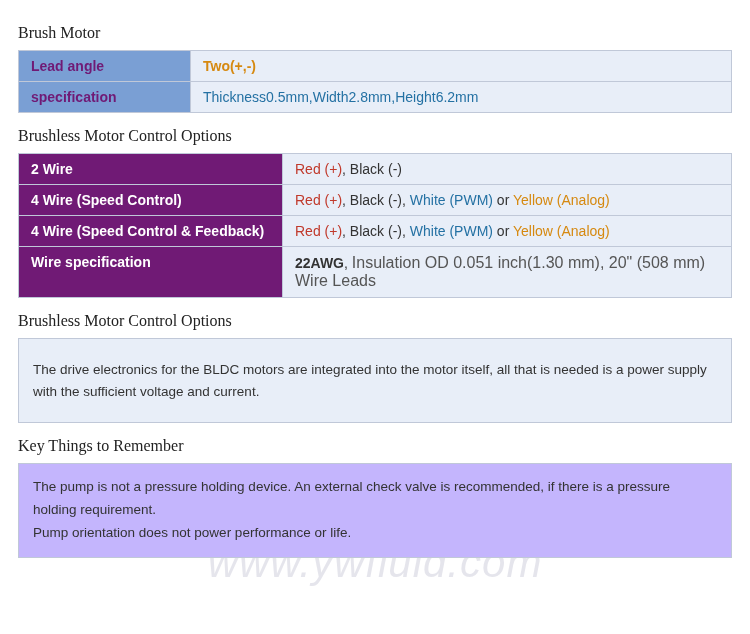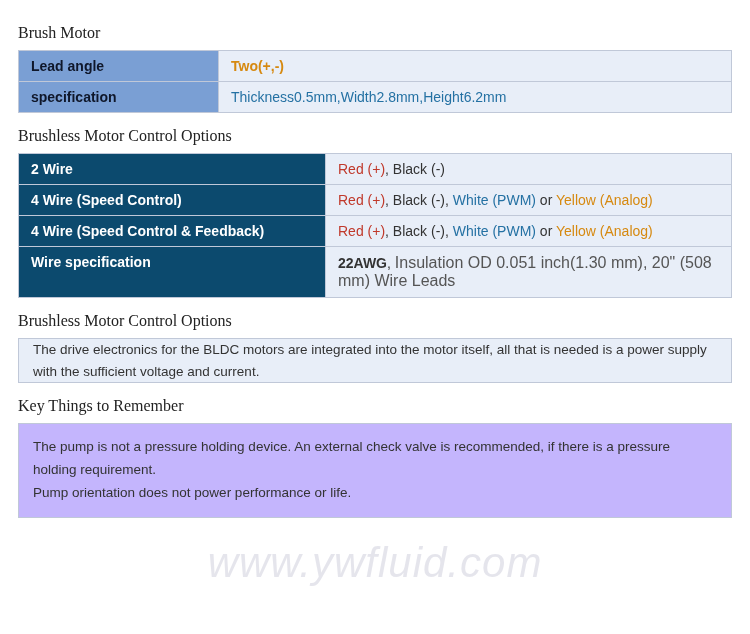--- a/index.html
+++ b/index.html
@@ -52,41 +52,41 @@
 
     .data-table td {
       border: 1px solid #c0c8d8;
       padding: 7px 12px;
       vertical-align: top;
       font-size: 14px;
     }
 
     .data-table td.label-cell {
       background-color: #7a9fd4;
-      color: #0f172a;
+      color: #701a75;
       font-weight: bold;
-      width: 200px;
+      width: 172px;
     }
 
     .data-table td.value-cell {
       background-color: #e8eef8;
       color: #333;
     }
 
     .data-table td.label-cell-wide {
-      background-color: #0c4a6e;
+      background-color: #701a75;
       color: #fff;
       font-weight: bold;
-      width: 307px;
+      width: 264px;
     }
 
     .description-box {
       border: 1px solid #c0c8d8;
       background-color: #e8eef8;
-      padding: 0 14px;
+      padding: 20px 14px;
       font-size: 13.5px;
       color: #333;
       line-height: 1.6;
       margin-bottom: 6px;
     }
 
     .key-things-box {
       border: 1px solid #c0c8d8;
       background-color: #c4b5fd;
       padding: 12px 14px;

